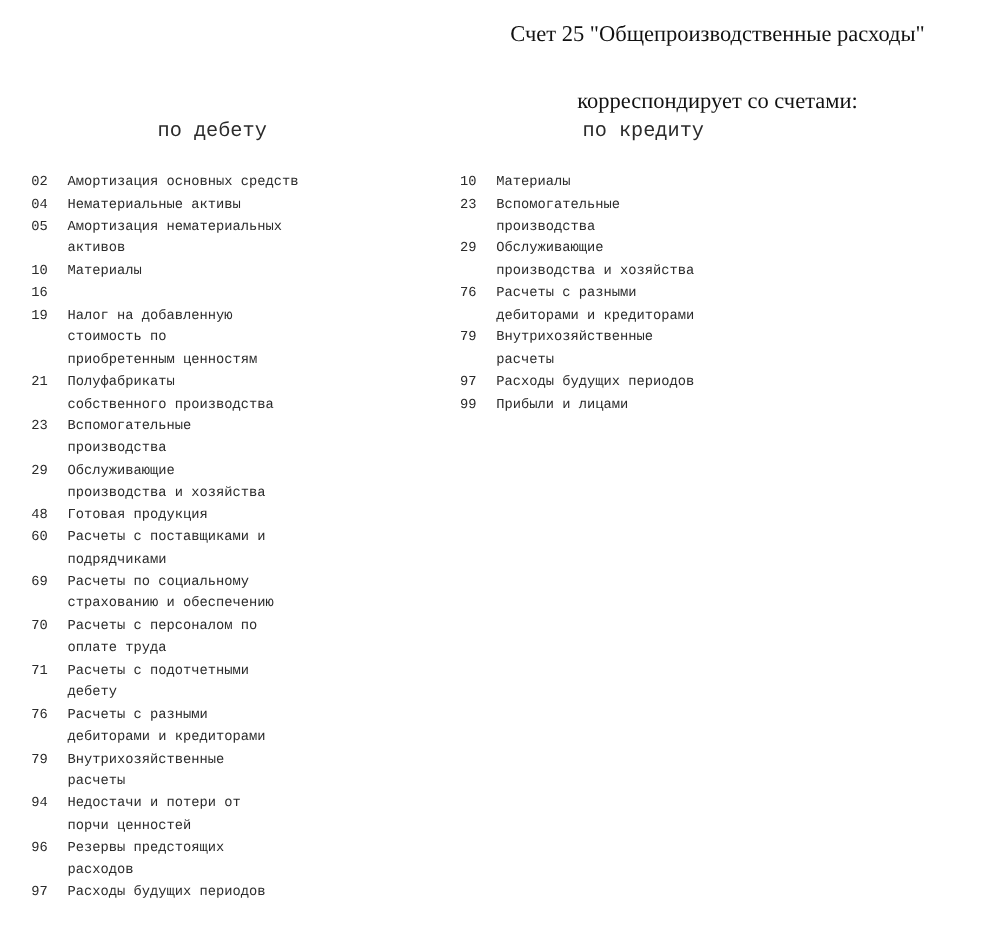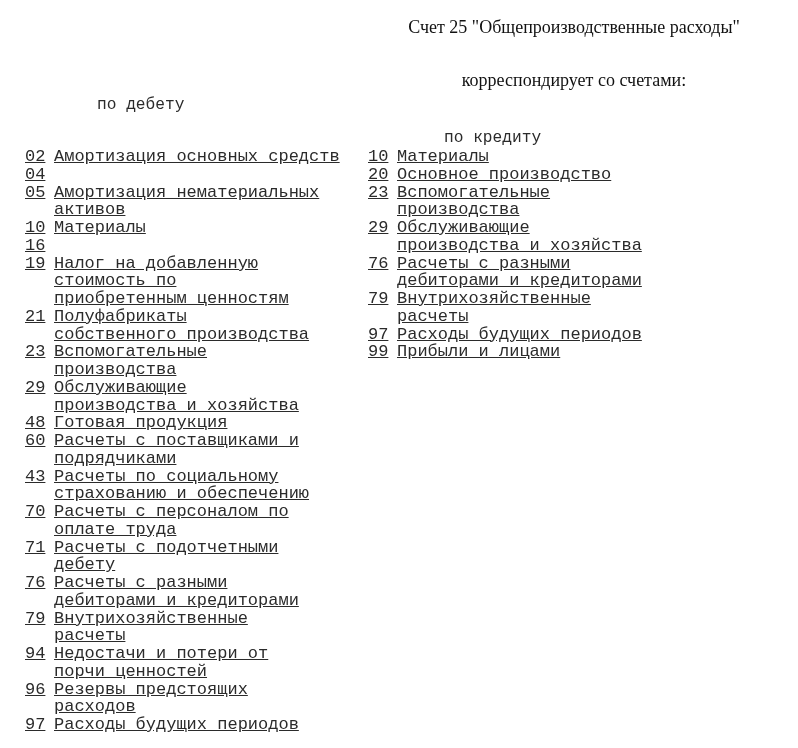--- a/index.html
+++ b/index.html
@@ -8,79 +8,78 @@
     position:absolute; left:350px; width:448px; text-align:center;
     font-family:"Liberation Serif", serif; font-size:18px; color:#111;
     white-space:nowrap;
   }
   #t1 { top:17px; }
   #t2 { top:70px; }
   .col-head {
     position:absolute; top:96px;
     font-family:"Liberation Mono", monospace; font-size:16.2px; white-space:pre;
   }
-  #h-debit { left:97px; }
-  #h-credit { left:444px;margin-top:33px; }
+  #h-debit { left:126px; }
+  #h-credit { left:466px; }
   .col {
-    position:absolute; top:148px;
-    font-family:"Liberation Mono", monospace; font-size:17px; line-height:17.75px;text-decoration:underline;
+    position:absolute; top:138px;
+    font-family:"Liberation Mono", monospace; font-size:11px; line-height:17.75px;
   }
   #col-debit { left:25px; }
   #col-credit { left:368px; }
   .entry { display:flex; white-space:pre; }
   .code { width:29px; flex:none; }
   .name { white-space:pre-line; }
 </style>
 </head>
 <body>
 
 <div id="t1" class="title">Счет 25 "Общепроизводственные расходы"</div>
 <div id="t2" class="title">корреспондирует со счетами:</div>
 
 <div id="h-debit" class="col-head">по дебету</div>
 <div id="h-credit" class="col-head">по кредиту</div>
 
 <div id="col-debit" class="col">
     <div class="entry"><span class="code">02</span><span class="name">Амортизация основных средств</span></div>
-    <div class="entry"><span class="code">04</span></div>
+    <div class="entry"><span class="code">04</span><span class="name">Нематериальные активы</span></div>
     <div class="entry"><span class="code">05</span><span class="name">Амортизация нематериальных
 активов</span></div>
     <div class="entry"><span class="code">10</span><span class="name">Материалы</span></div>
     <div class="entry"><span class="code">16</span></div>
     <div class="entry"><span class="code">19</span><span class="name">Налог на добавленную
 стоимость по
 приобретенным ценностям</span></div>
     <div class="entry"><span class="code">21</span><span class="name">Полуфабрикаты
 собственного производства</span></div>
     <div class="entry"><span class="code">23</span><span class="name">Вспомогательные
 производства</span></div>
     <div class="entry"><span class="code">29</span><span class="name">Обслуживающие
 производства и хозяйства</span></div>
     <div class="entry"><span class="code">48</span><span class="name">Готовая продукция</span></div>
     <div class="entry"><span class="code">60</span><span class="name">Расчеты с поставщиками и
 подрядчиками</span></div>
-    <div class="entry"><span class="code">43</span><span class="name">Расчеты по социальному
+    <div class="entry"><span class="code">69</span><span class="name">Расчеты по социальному
 страхованию и обеспечению</span></div>
     <div class="entry"><span class="code">70</span><span class="name">Расчеты с персоналом по
 оплате труда</span></div>
     <div class="entry"><span class="code">71</span><span class="name">Расчеты с подотчетными
 дебету</span></div>
     <div class="entry"><span class="code">76</span><span class="name">Расчеты с разными
 дебиторами и кредиторами</span></div>
     <div class="entry"><span class="code">79</span><span class="name">Внутрихозяйственные
 расчеты</span></div>
     <div class="entry"><span class="code">94</span><span class="name">Недостачи и потери от
 порчи ценностей</span></div>
     <div class="entry"><span class="code">96</span><span class="name">Резервы предстоящих
 расходов</span></div>
     <div class="entry"><span class="code">97</span><span class="name">Расходы будущих периодов</span></div>
   </div>
 <div id="col-credit" class="col">
     <div class="entry"><span class="code">10</span><span class="name">Материалы</span></div>
-    <div class="entry"><span class="code">20</span><span class="name">Основное производство</span></div>
     <div class="entry"><span class="code">23</span><span class="name">Вспомогательные
 производства</span></div>
     <div class="entry"><span class="code">29</span><span class="name">Обслуживающие
 производства и хозяйства</span></div>
     <div class="entry"><span class="code">76</span><span class="name">Расчеты с разными
 дебиторами и кредиторами</span></div>
     <div class="entry"><span class="code">79</span><span class="name">Внутрихозяйственные
 расчеты</span></div>
     <div class="entry"><span class="code">97</span><span class="name">Расходы будущих периодов</span></div>
     <div class="entry"><span class="code">99</span><span class="name">Прибыли и лицами</span></div>

